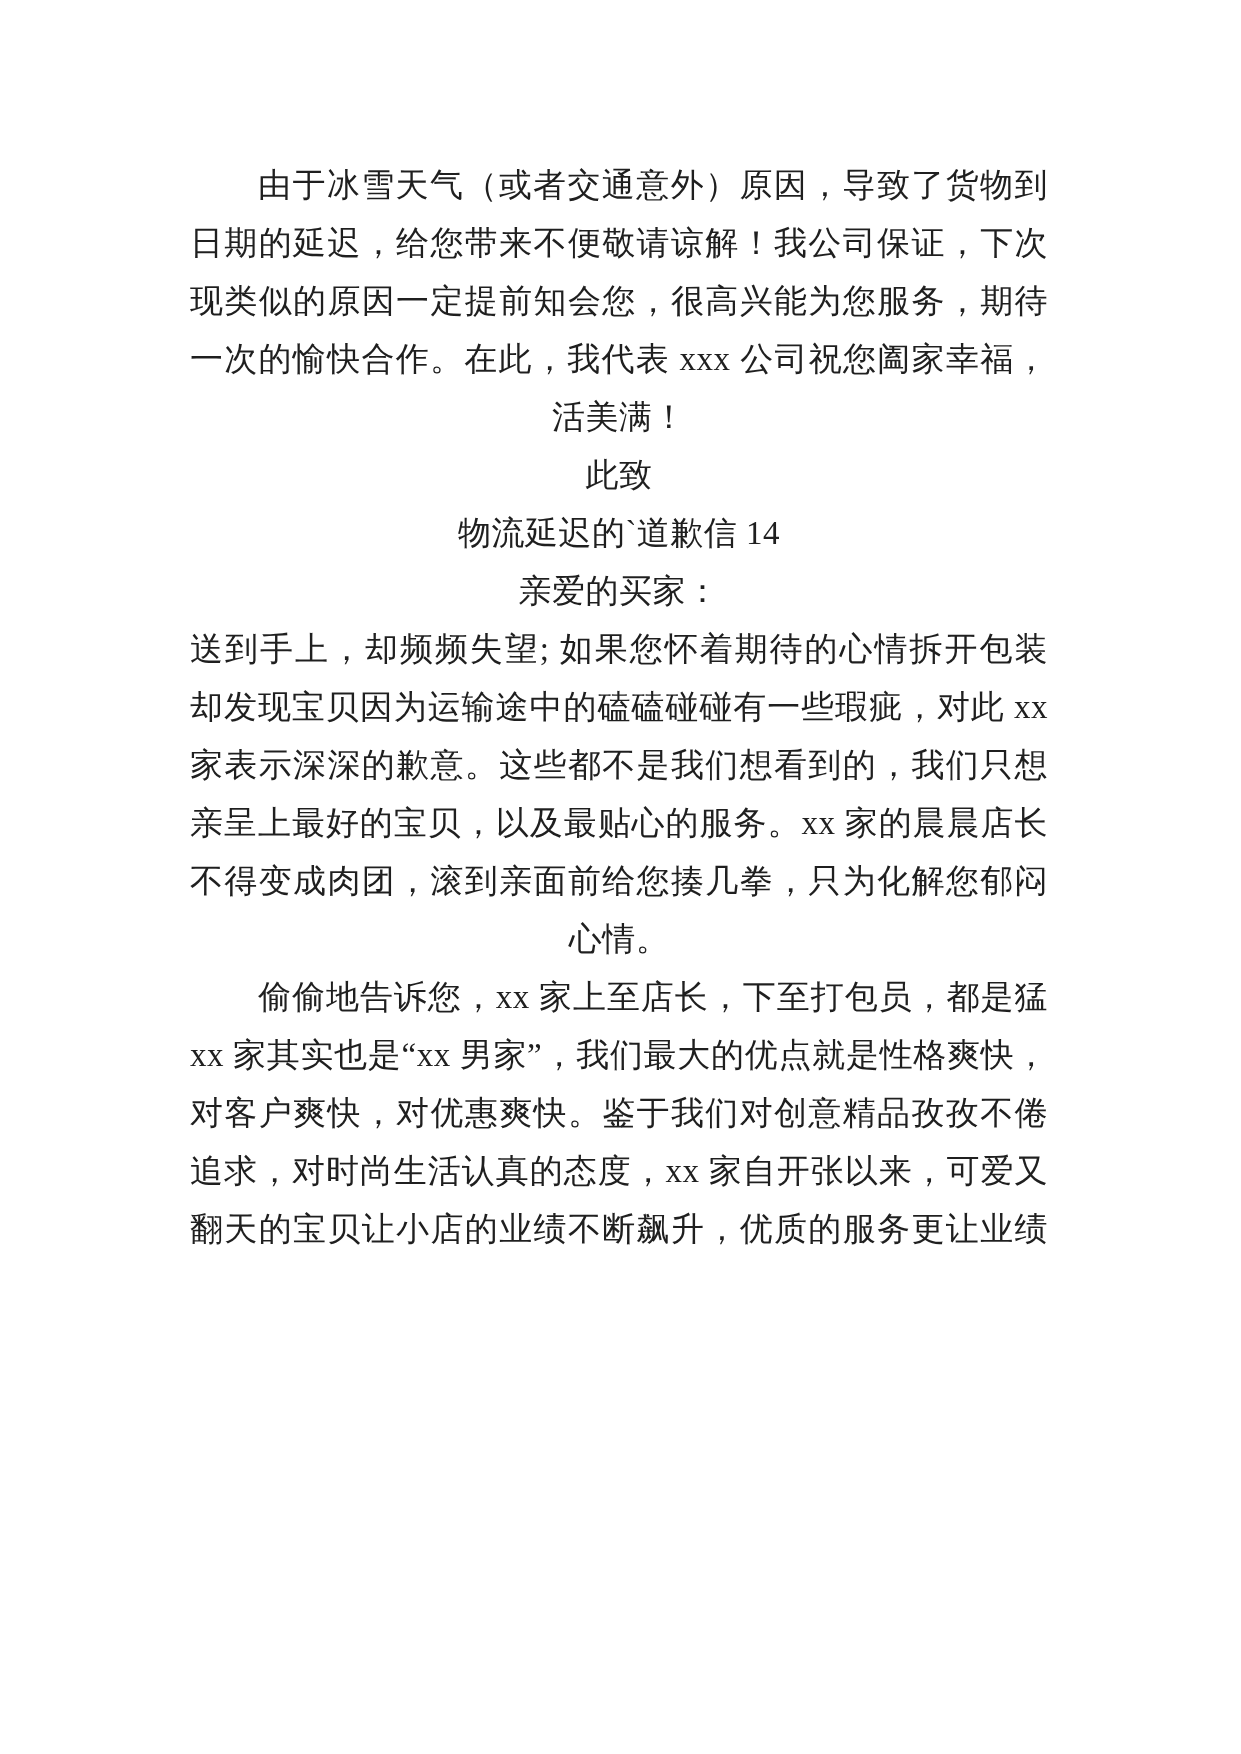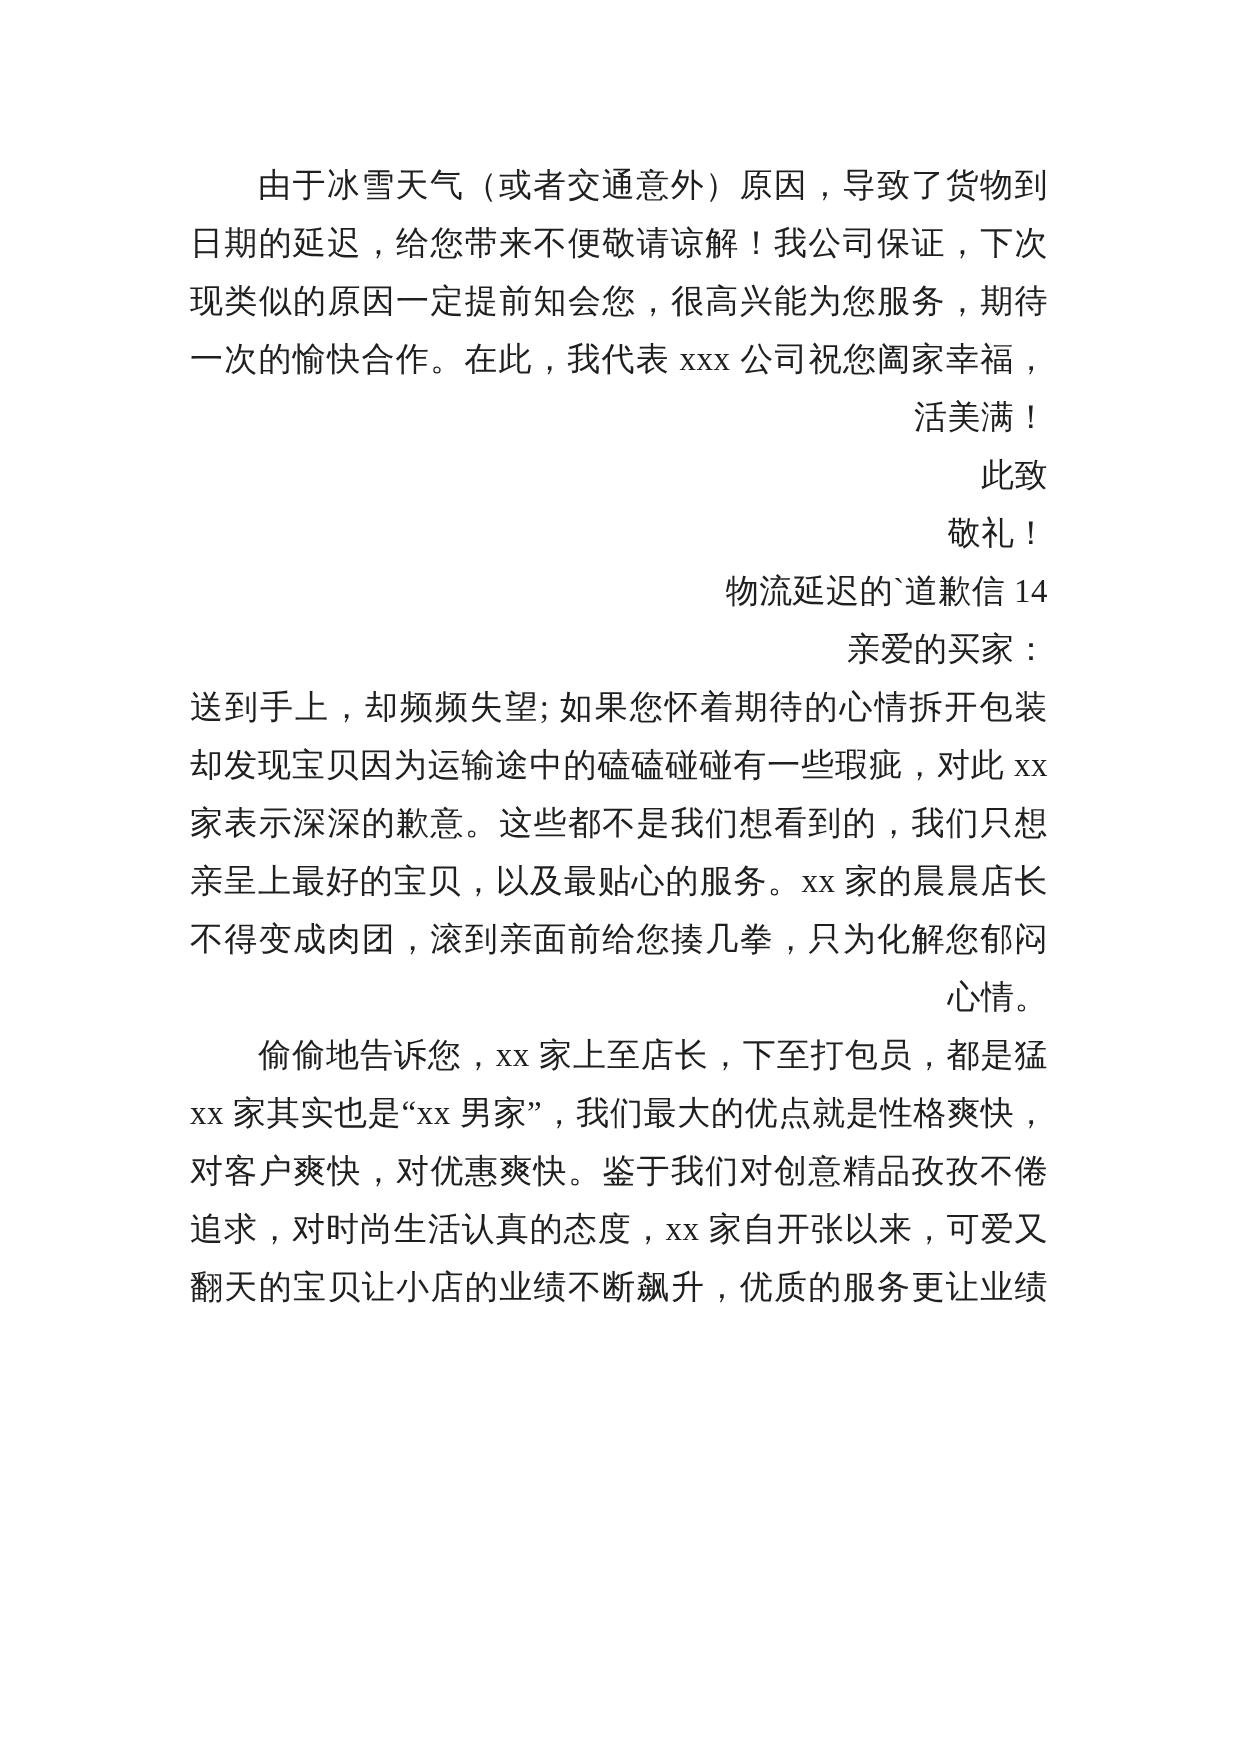--- a/index.html
+++ b/index.html
@@ -21,21 +21,21 @@
     top: 156px;
     width: 858px;
     font-size: 33px;
     line-height: 58px;
     color: #1f1f1f;
     font-weight: 400;
   }
   .line {
     height: 58px;
     overflow: hidden;
-    text-align: right;
+    text-align: center;
     letter-spacing: 0.5px;
   }
   
   .line.just {
     text-align: justify;
     text-align-last: justify;
     text-justify: inter-character;
   }
   
   .line.ind2 { padding-left: 68px; }
@@ -46,21 +46,20 @@
 <body>
 
 <div class="page">
   <div class="doc-body">
     <div class="line ind2 just">由于冰雪天气（或者交通意外）原因，导致了货物到达</div>
     <div class="line just">日期的延迟，给您带来不便敬请谅解！我公司保证，下次出</div>
     <div class="line just">现类似的原因一定提前知会您，很高兴能为您服务，期待下</div>
     <div class="line just">一次的愉快合作。在此，我代表 xxx 公司祝您阖家幸福，生</div>
     <div class="line">活美满！</div>
     <div class="line">此致</div>
-    <div class="line">敬礼！</div>
     <div class="line">物流延迟的`道歉信 14</div>
     <div class="line">亲爱的买家：</div>
     <div class="line just">送到手上，却频频失望; 如果您怀着期待的心情拆开包装盒，</div>
     <div class="line just">却发现宝贝因为运输途中的磕磕碰碰有一些瑕疵，对此 xx</div>
     <div class="line just">家表示深深的歉意。这些都不是我们想看到的，我们只想给</div>
     <div class="line just">亲呈上最好的宝贝，以及最贴心的服务。xx 家的晨晨店长恨</div>
     <div class="line just">不得变成肉团，滚到亲面前给您揍几拳，只为化解您郁闷的</div>
     <div class="line">心情。</div>
     <div class="line ind2 just">偷偷地告诉您，xx 家上至店长，下至打包员，都是猛男。</div>
     <div class="line just">xx 家其实也是“xx 男家”，我们最大的优点就是性格爽快，</div>

